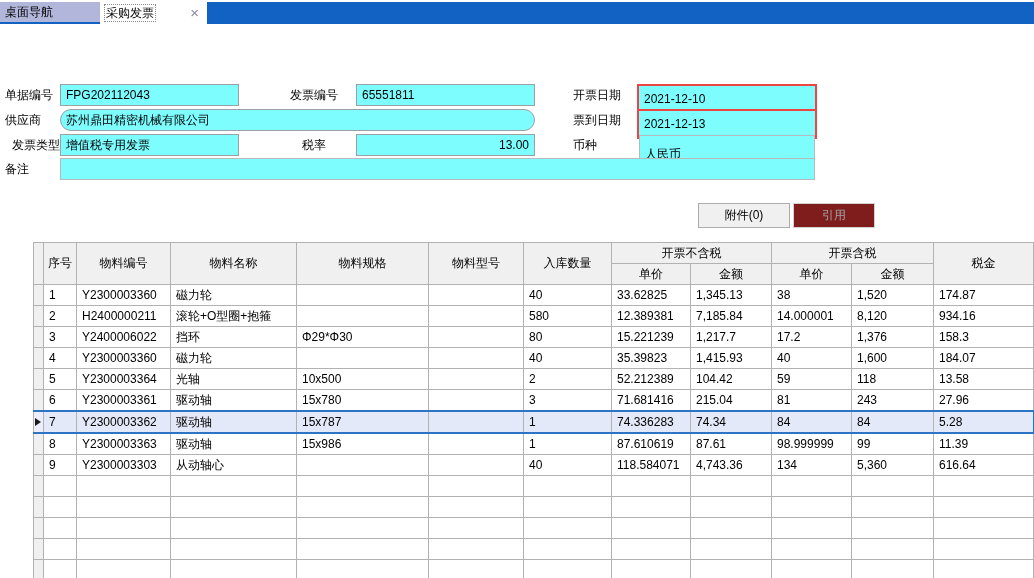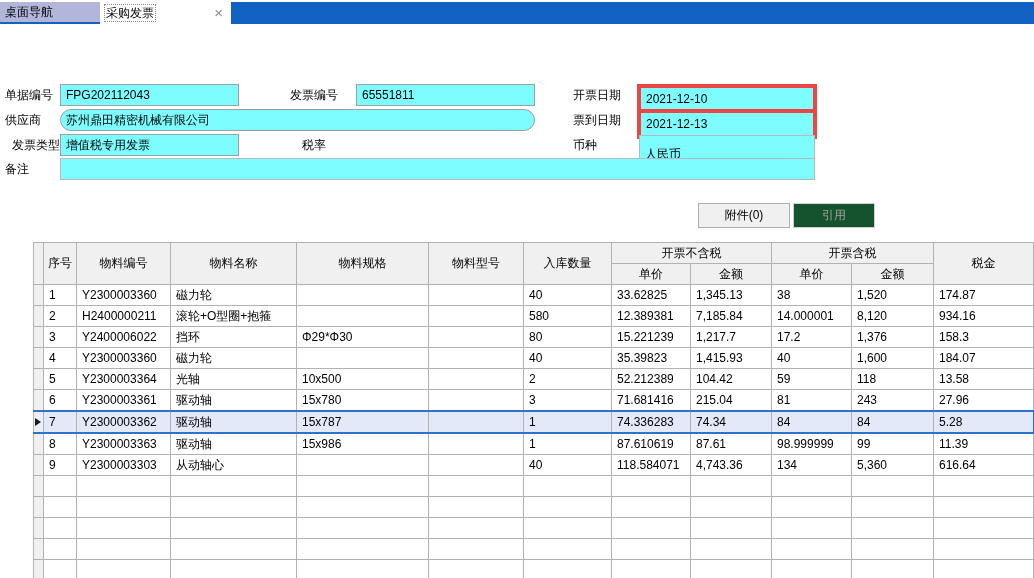--- a/index.html
+++ b/index.html
@@ -11,45 +11,45 @@
 
   
   .tabbar { position:absolute; left:0; top:0; width:1034px; height:24px; background:#fff; }
   .tabstrip { position:absolute; left:0; top:2px; width:1034px; height:22px; background:#1262c4; }
   .tab-inactive {
     position:absolute; left:0; top:2px; width:116px; height:20px; line-height:20px;
     background:#b2b6da; padding-left:5px; box-sizing:border-box;
     border-right:1px solid #6d6d94; white-space:nowrap; overflow:hidden;
   }
   .tab-active {
-    position:absolute; left:100px; top:2px; width:131px; height:22px; line-height:22px;
+    position:absolute; left:100px; top:2px; width:107px; height:22px; line-height:22px;
     background:#ffffff; padding-left:6px; box-sizing:border-box; white-space:nowrap;
   }
   .tab-active .lbl { outline:1px dotted #8a8a8a; outline-offset:1px; }
   .tab-active .close {
     position:absolute; right:8px; top:1px; color:#8a8aa6; font-size:15px; line-height:20px;
   }
 
   
   .label { position:absolute; height:22px; line-height:22px; white-space:nowrap; }
   .cyfield {
     position:absolute; height:22px; box-sizing:border-box;
     background:#7efdfe; border:1px solid #9aa0a6; color:#000;
     font:inherit; padding:0 5px; margin:0; line-height:20px;
   }
-  .cyfield.dark { border:4px solid #ef4444; height:30px; }
+  .cyfield.dark { border:2px solid #ef4444; height:30px; }
   .cyfield.right { text-align:right; }
   .cyfield.thin { border:1px solid #b4babe; height:38px; }
 
   
   .btn {
     position:absolute; height:25px; box-sizing:border-box; font:inherit;
     background:#f0f0f0; border:1px solid #adadad; color:#000; text-align:center;
   }
-  .btn.disabled { color:#a3a3a3; background:#14532d; border-color:#d2d2d2; }
+  .btn.disabled { color:#a3a3a3; background:#7f1d1d; border-color:#d2d2d2; }
 
   
   .tablewrap { position:absolute; left:0; top:242px; width:1034px; height:336px; overflow:hidden;padding-left:33px; }
   table.grid { border-collapse:collapse; table-layout:fixed; width:1060px; }
   .grid th, .grid td {
     border:1px solid #b2b2b2; height:20px; padding:0 5px;
     overflow:hidden; white-space:nowrap; box-sizing:content-box;
   }
   .grid th { background:#f0f0f0; font-weight:normal; text-align:center; padding:0 2px; }
   .grid td { background:#fff; text-align:left; }
@@ -88,20 +88,21 @@
   <div class="label" style="left:302px;top:134px">税率</div>
   <div class="label" style="left:573px;top:134px">币种</div>
   <div class="label" style="left:5px;top:158px">备注</div>
 
   <input class="cyfield" style="left: 60px; top: 84px; width: 179px;" readonly="" value="FPG202112043">
   <input class="cyfield" style="left: 356px; top: 84px; width: 179px;" readonly="" value="65551811">
   <input class="cyfield dark" style="left: 637px; top: 84px; width: 180px;" readonly="" value="2021-12-10">
   <input class="cyfield" style="left: 60px; top: 109px; width: 475px; border-radius: 11px;" readonly="" value="苏州鼎田精密机械有限公司">
   <input class="cyfield dark" style="left: 637px; top: 109px; width: 180px;" readonly="" value="2021-12-13">
   <input class="cyfield" style="left: 60px; top: 134px; width: 179px;" readonly="" value="增值税专用发票">
+  <input class="cyfield right" style="left: 356px; top: 134px; width: 179px;" readonly="" value="13.00">
   <input class="cyfield thin" style="left: 639px; top: 135px; width: 176px;" readonly="" value="人民币">
   <input class="cyfield thin" style="left: 60px; top: 158px; width: 755px; height: 22px;" readonly="" value="">
 
   <button class="btn" style="left:698px;top:203px;width:92px">附件(0)</button>
   <button class="btn disabled" style="left:793px;top:203px;width:82px">引用</button>
 
   <div class="tablewrap">
     <table class="grid">
       <colgroup>
         <col style="width:10px">

